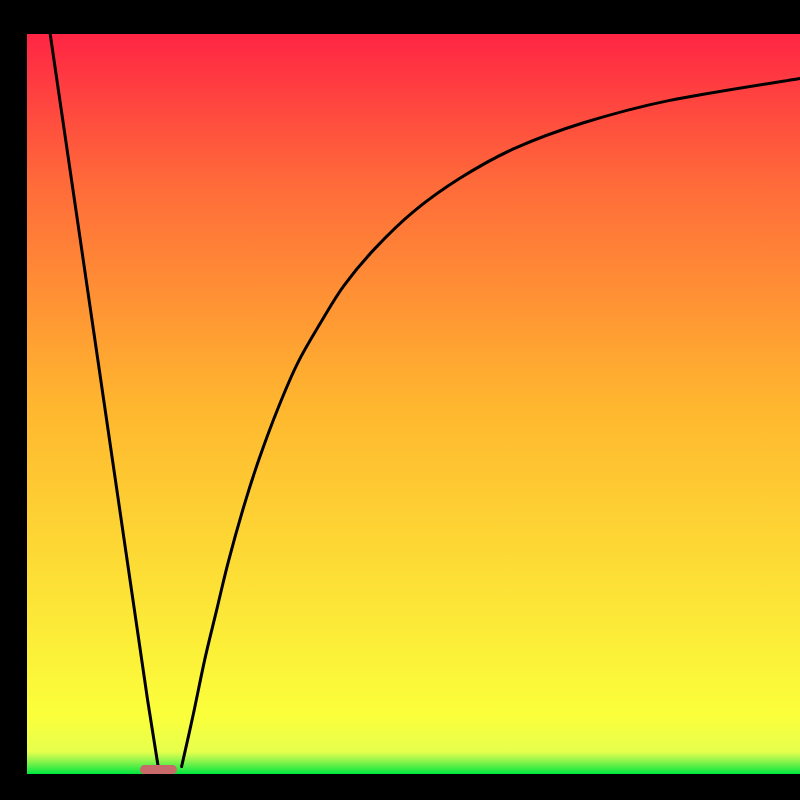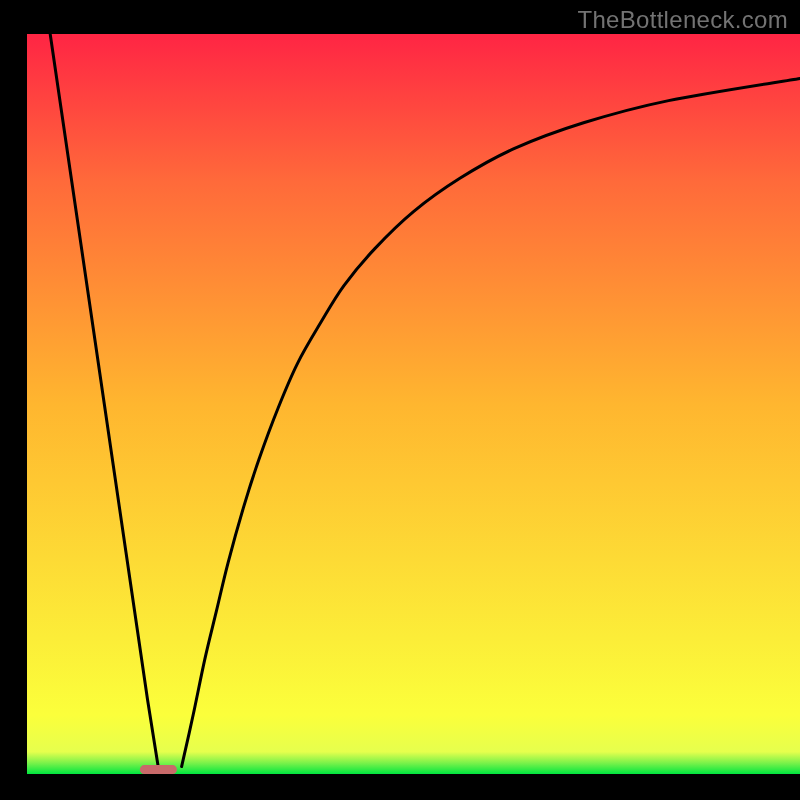--- a/index.html
+++ b/index.html
@@ -32,21 +32,20 @@
     left: 0; top: 0;
     width: 800px; height: 800px;
     z-index: 10;
   }
 </style>
 </head>
 <body>
 
 <div class="frame">
 
-  <div class="watermark">TheBottleneck.com</div>
 
   <svg class="plot" viewBox="0 0 800 800" preserveAspectRatio="none">
     <defs>
       <linearGradient id="bg-grad" x1="0" y1="1" x2="0" y2="0">
           <stop offset="0%" stop-color="#00e63f"></stop>
           <stop offset="1.5%" stop-color="#7bf24a"></stop>
           <stop offset="3%" stop-color="#e6ff4d"></stop>
           <stop offset="8%" stop-color="#fbff3b"></stop>
           <stop offset="50%" stop-color="#ffb62f"></stop>
           <stop offset="80%" stop-color="#ff6a3a"></stop>

